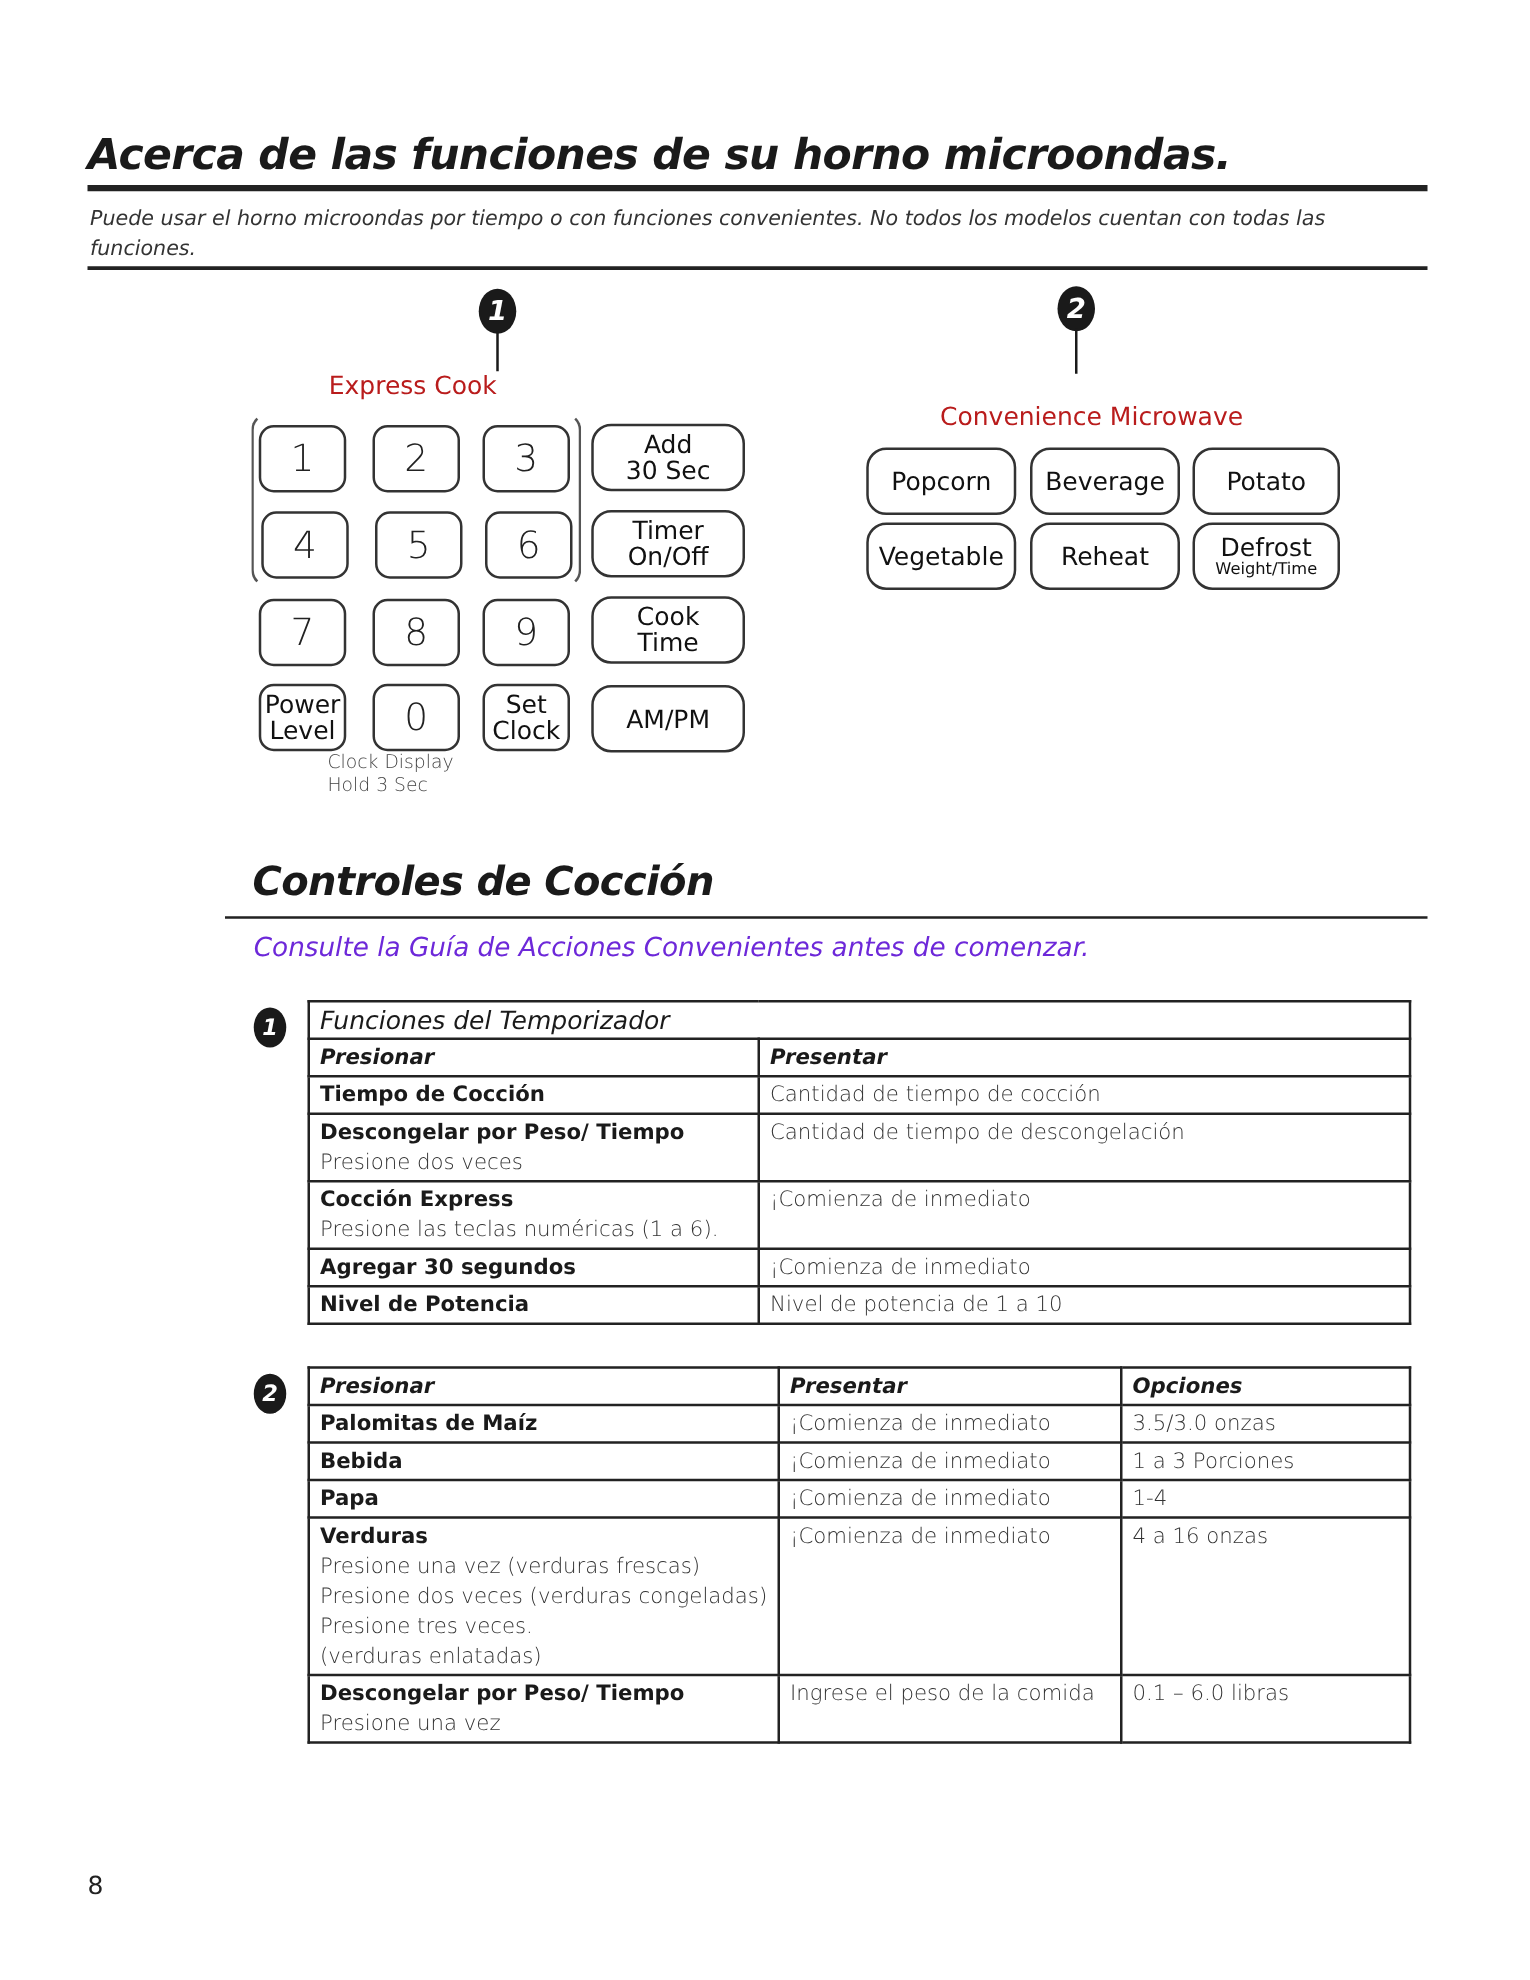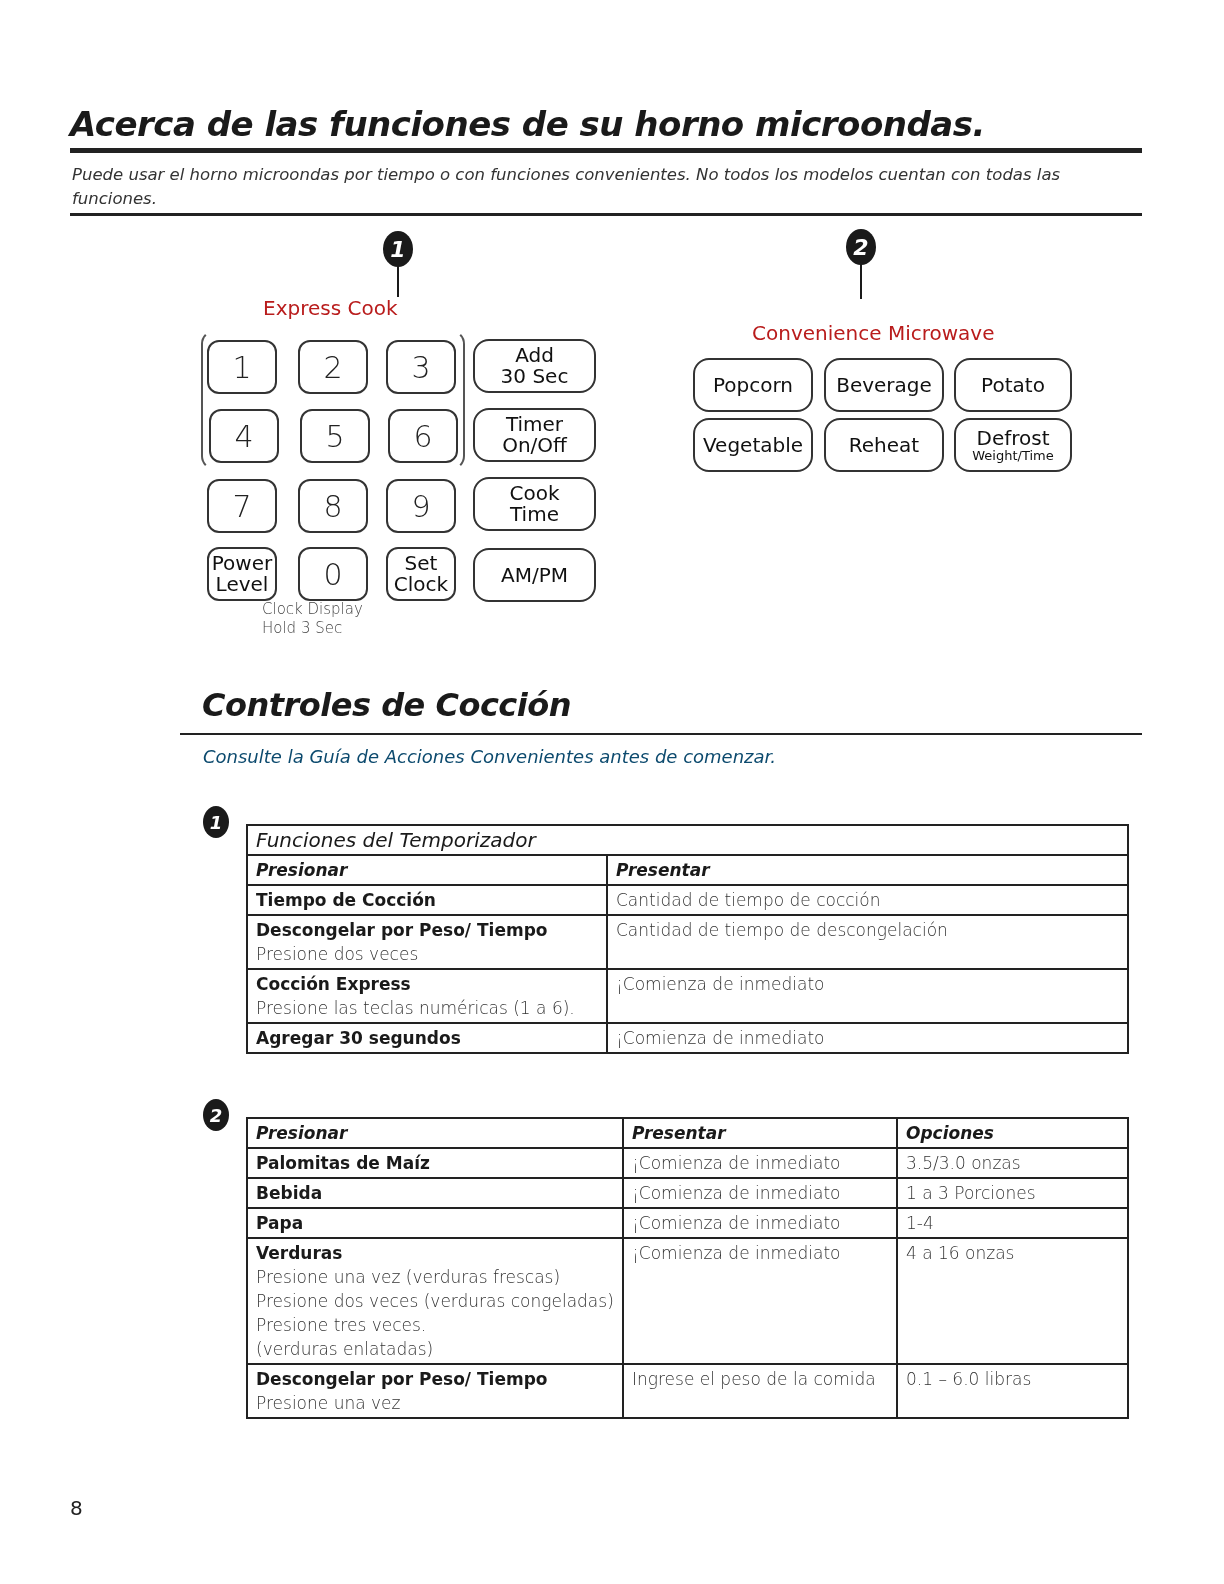--- a/index.html
+++ b/index.html
@@ -16,23 +16,23 @@
   .key { position:absolute; border:2px solid #333; border-radius:12px; background:#fff; display:flex; align-items:center; justify-content:center; text-align:center; box-sizing:border-box; }
   .num { font-size:30px; font-weight:300; color:#222; }
   .fn { font-size:20px; line-height:21px; color:#111; }
   .fn-sm { font-size:13px; line-height:14px; display:block; }
 
   .label-sm { font-size:20px; color:#b91c1c; }
   .caption { font-size:15px; color:#444; line-height:19px; font-weight:300; }
 
   .h2 { left:202px; top:686px; font-size:32px; font-style:italic; font-weight:bold; color:#1a1a1a; letter-spacing:-0.5px; }
   .rule-thin { left:180px; width:962px; height:2px; background:#222; }
-  .sub { left:203px; top:746px; font-size:18px; font-style:italic; font-weight:300; color:#0c4a6e; }
-
-  table.tbl { position:absolute; border-collapse:collapse; font-size:17px;margin-top:24px; }
+  .sub { left:203px; top:746px; font-size:21px; font-style:italic; font-weight:300; color:#6d28d9; }
+
+  table.tbl { position:absolute; border-collapse:collapse; font-size:17px; }
   table.tbl td { border:2px solid #222; padding:2px 8px; vertical-align:top; line-height:24px; }
   .ttitle td { font-size:20px; font-style:italic; padding:2px 8px; }
   .thead td { font-style:italic; font-weight:bold; font-size:17px; }
   .b { font-weight:bold; display:block; }
   .l { font-weight:300; color:#333; display:block; }
   .page-num { left:70px; top:1496px; font-size:20px; color:#222; }
 </style>
 </head>
 <body>
 
@@ -144,20 +144,28 @@
         </td>
   </tr>
   <tr>
     <td>
           <span class="b">Agregar 30 segundos</span>
         </td>
     <td>
           <span class="l">¡Comienza de inmediato</span>
         </td>
   </tr>
+  <tr>
+    <td>
+          <span class="b">Nivel de Potencia</span>
+        </td>
+    <td>
+          <span class="l">Nivel de potencia de 1 a 10</span>
+        </td>
+  </tr>
 </tbody>
   </table>
 
 <div class="abs badge" style="left:203px;top:1099px;width:26px;height:32px;font-size:18px">2</div>
 <table class="tbl" style="left:246px;top:1093px;width:883px">
   <colgroup>
       <col style="width:376px">
       <col style="width:274px">
       <col>
     </colgroup>

